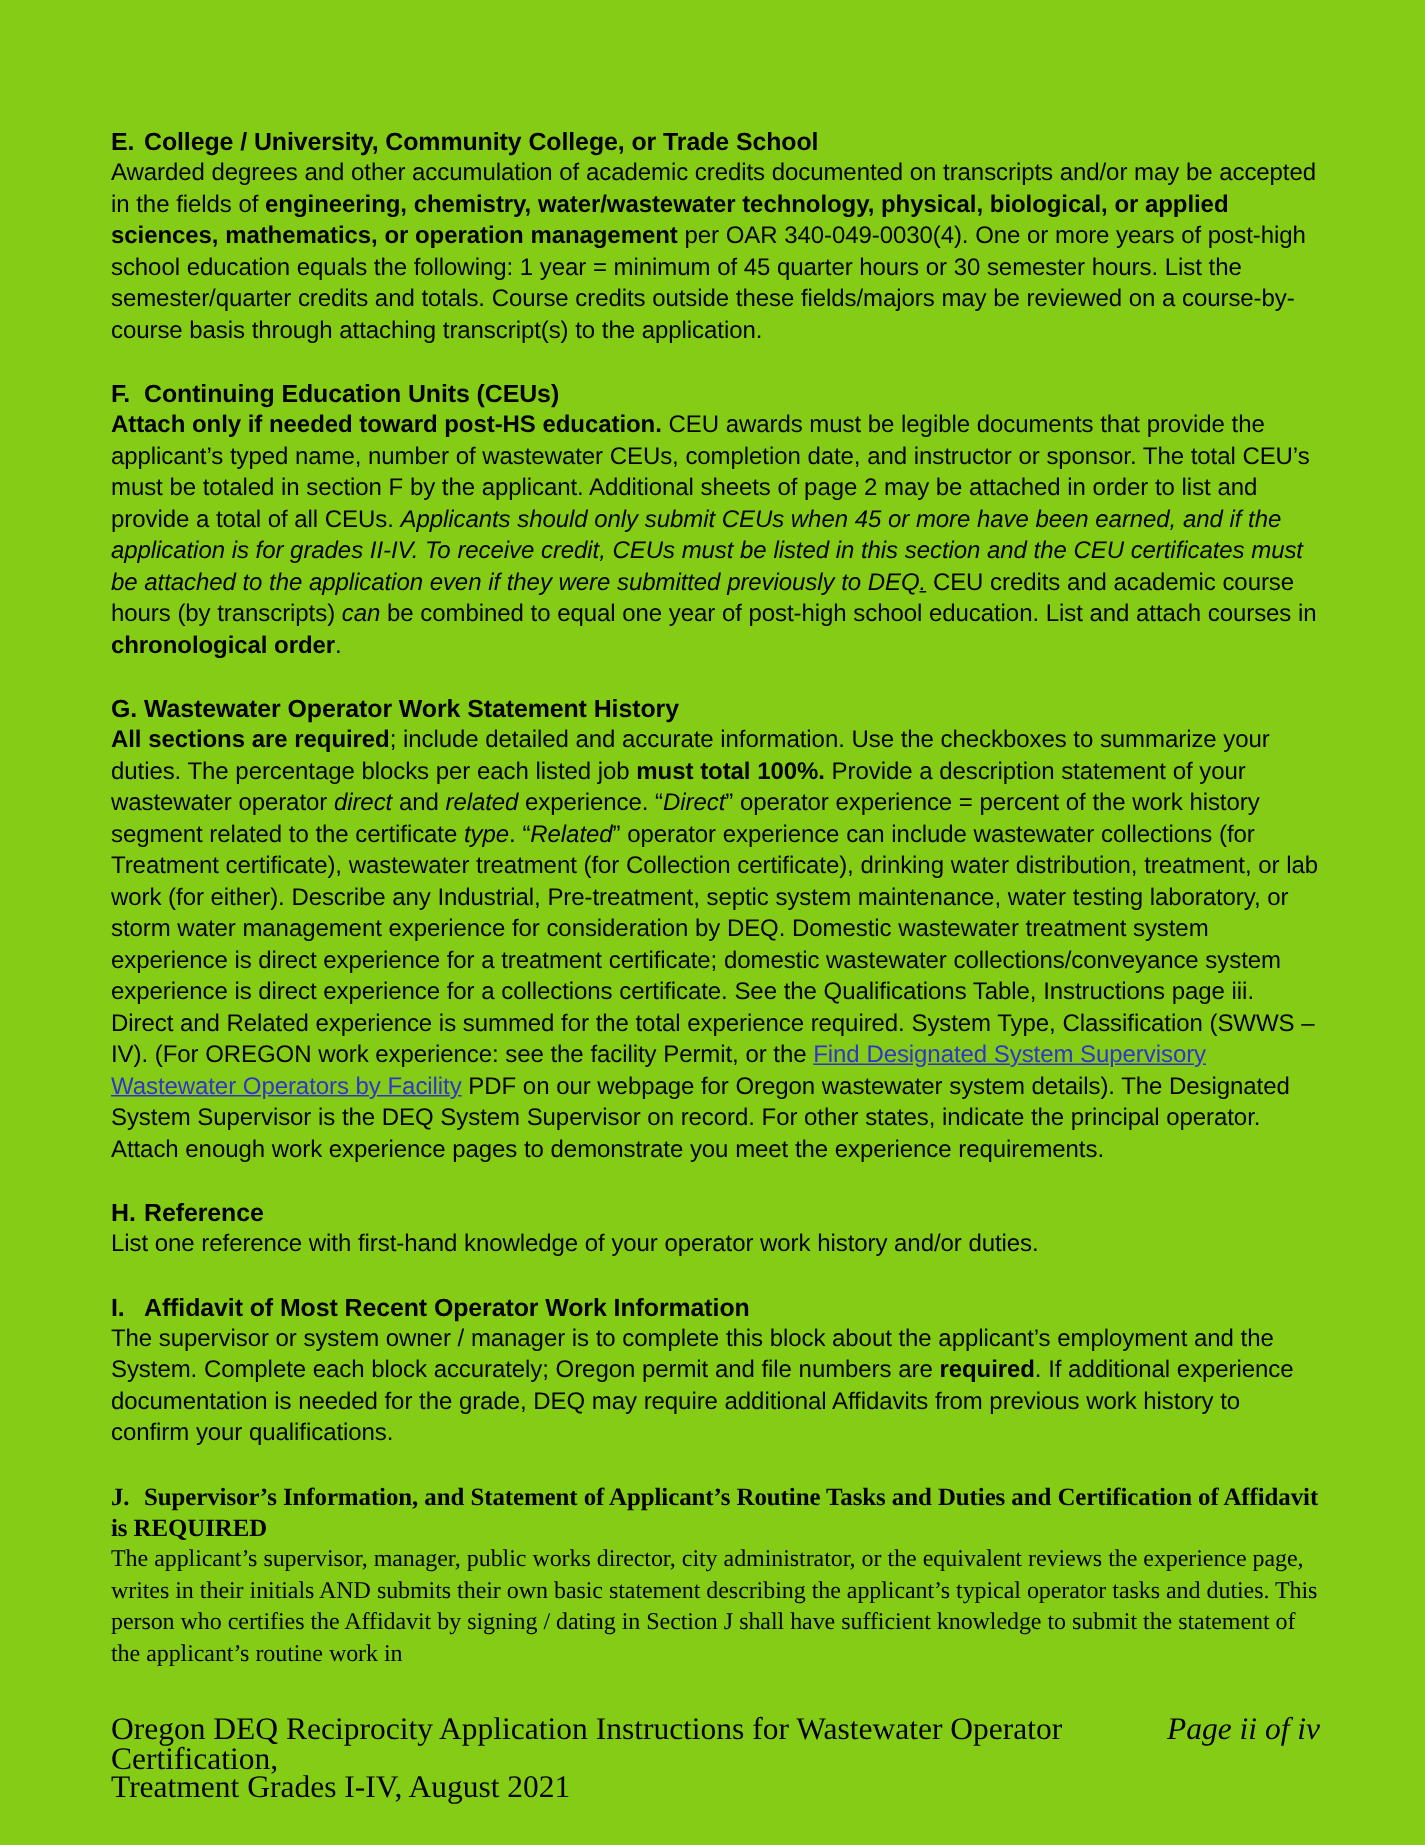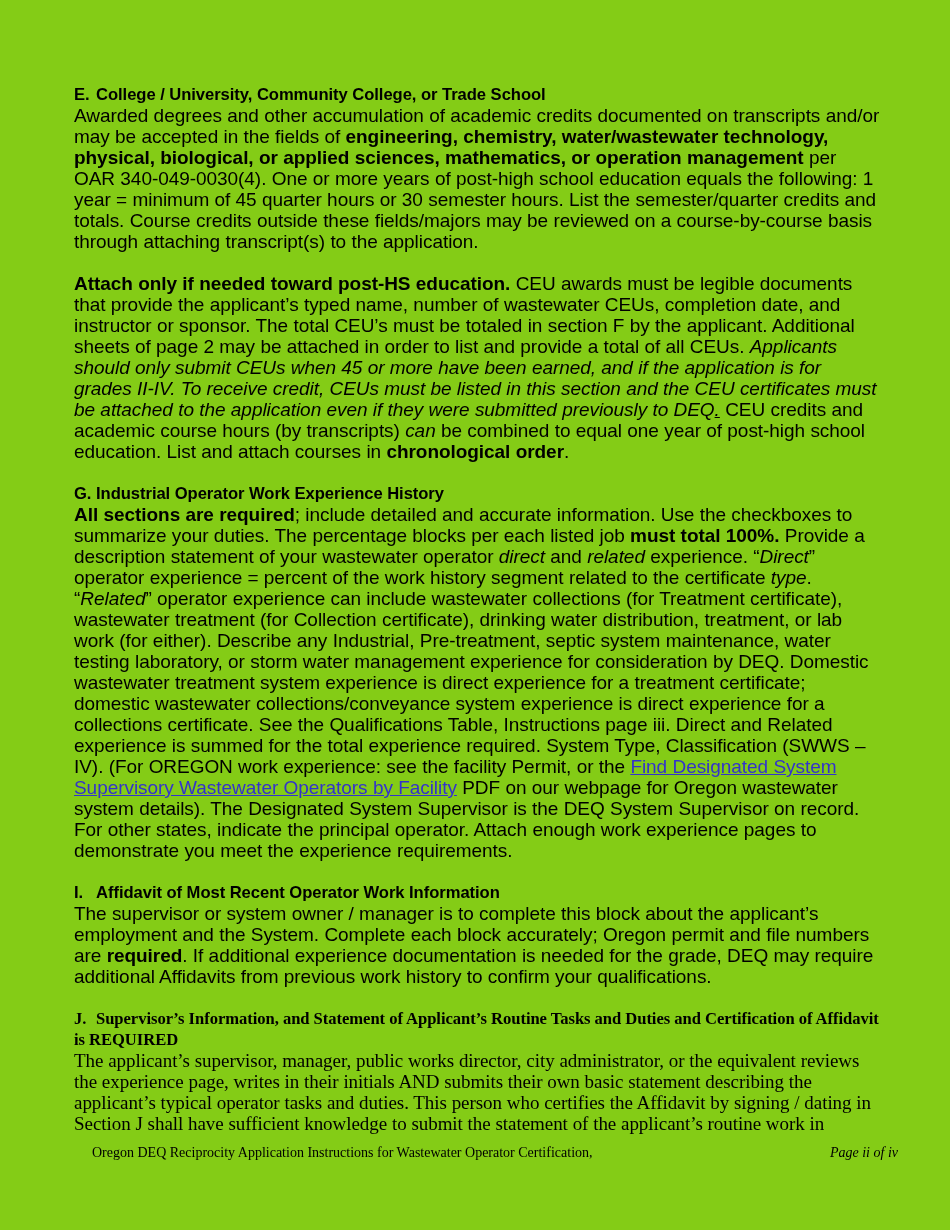--- a/index.html
+++ b/index.html
@@ -43,42 +43,42 @@
     font-size: 16.6px;
     line-height: 21px;
     margin: 0;
     letter-spacing: -0.05px;
   }
   .heading .letter {
     display: inline-block;
     min-width: 22px;
   }
   .body-text {
-    font-size: 19px;
+    font-size: 16px;
     line-height: 21px;
     margin: 0;
     text-align: left;
     letter-spacing: -0.05px;
     word-spacing: 0.1px;
   }
   b, .b { font-weight: bold; }
   i, .i { }
   .link {
     color: #3333cc;
     text-decoration: underline;
     cursor: pointer;
   }
   .uline { text-decoration: underline; }
   .footer {
     position: absolute;
-    left: 92px;
+    left: 74px;
     top: 1143px;
     width: 806px;
     font-family: "Liberation Serif", serif;
-    font-size: 14px;
+    font-size: 21px;
     line-height: 19.5px;
     color: #000000;
     display: flex;
     justify-content: space-between;
     align-items: flex-start;
   }
   .footer-left { max-width: 640px; }
   .footer-right { white-space: nowrap; padding-top: 0; font-style: italic; }
 </style>
 </head>
@@ -87,41 +87,47 @@
 <div class="page">
 
   <div class="content">
 
     <div class="section">
       <p class="heading"><span class="letter">E.</span><span>College / University, Community College, or Trade School</span></p>
       <p class="body-text"><span>Awarded degrees and other accumulation of academic credits documented on transcripts and/or may be accepted in the fields of </span><b>engineering, chemistry, water/wastewater technology, physical, biological, or applied sciences, mathematics, or operation management</b><span> per OAR 340-049-0030(4).  One or more years of post-high school education equals the following:  1 year = minimum of 45 quarter hours or 30 semester hours.  List the semester/quarter credits and totals.  Course credits outside these fields/majors may be reviewed on a course-by-course basis through attaching transcript(s) to the application.</span></p>
     </div>
 
     <div class="section">
+      <p class="heading"><span class="letter">F.</span><span>Continuing Education Units (CEUs)</span></p>
       <p class="body-text"><b>Attach only if needed toward post-HS education.</b><span>  CEU awards must be legible documents that provide the applicant’s typed name, number of wastewater CEUs, completion date, and instructor or sponsor.  The total CEU’s must be totaled in section F by the applicant.  Additional sheets of page 2 may be attached in order to list and provide a total of all CEUs.  </span><i>Applicants should only submit CEUs when 45 or more have been earned, and if the application is for grades II-IV.  To receive credit, CEUs must be listed in this section and the CEU certificates must be attached to the application even if they were submitted previously to DEQ</i><i class="uline">.</i><span>  CEU credits and academic course hours (by transcripts) </span><i>can</i><span> be combined to equal one year of post-high school education. List and attach courses in </span><b>chronological order</b><span>.</span></p>
     </div>
 
     <div class="section">
-      <p class="heading"><span class="letter">G.</span><span>Industrial Operator Work Experience History</span></p>
+      <p class="heading"><span class="letter">G.</span><span>Wastewater Operator Work Statement History</span></p>
       <p class="body-text"><b>All sections are required</b><span>; include detailed and accurate information.  Use the checkboxes to summarize your duties.  The percentage blocks per each listed job </span><b>must total 100%.</b><span>  Provide a description statement of your wastewater operator </span><i>direct</i><span> and </span><i>related</i><span> experience.  “</span><i>Direct</i><span>” operator experience = percent of the work history segment related to the certificate </span><i>type</i><span>.  “</span><i>Related</i><span>” operator experience can include wastewater collections (for Treatment certificate), wastewater treatment (for Collection certificate), drinking water distribution, treatment, or lab work (for either).  Describe any Industrial, Pre-treatment, septic system maintenance, water testing laboratory, or storm water management experience for consideration by DEQ.  Domestic wastewater treatment system experience is direct experience for a treatment certificate; domestic wastewater collections/conveyance system experience is direct experience for a collections certificate.  See the Qualifications Table, Instructions page iii.  Direct and Related experience is summed for the total experience required.  System Type, Classification (SWWS – IV). (For OREGON work experience:  see the facility Permit, or the </span><a class="link" href="#">Find Designated System Supervisory Wastewater Operators by Facility</a><span> PDF on our webpage for Oregon wastewater system details). The Designated System Supervisor is the DEQ System Supervisor on record.  For other states, indicate the principal operator.  Attach enough work experience pages to demonstrate you meet the experience requirements.</span></p>
     </div>
 
+    <div class="section">
+      <p class="heading"><span class="letter">H.</span><span>Reference</span></p>
+      <p class="body-text">List one reference with first-hand knowledge of your operator work history and/or duties.</p>
+    </div>
 
     <div class="section">
       <p class="heading"><span class="letter">I.</span><span>Affidavit of Most Recent Operator Work Information</span></p>
       <p class="body-text"><span>The supervisor or system owner / manager is to complete this block about the applicant’s employment and the System.  Complete each block accurately; Oregon permit and file numbers are </span><b>required</b><span>.  If additional experience documentation is needed for the grade, DEQ may require additional Affidavits from previous work history to confirm your qualifications.</span></p>
     </div>
 
     <div class="section">
       <p class="heading"><span class="letter">J.</span><span>Supervisor’s Information, and Statement of Applicant’s Routine Tasks and Duties and Certification of Affidavit is REQUIRED</span></p>
       <p class="body-text">The applicant’s supervisor, manager, public works director, city administrator, or the equivalent reviews the experience page, writes in their initials AND submits their own basic statement describing the applicant’s typical operator tasks and duties.  This person who certifies the Affidavit by signing / dating in Section J shall have sufficient knowledge to submit the statement of the applicant’s routine work in</p>
     </div>
 
   </div>
 
   <div class="footer">
     <div class="footer-left">
       <div>Oregon DEQ Reciprocity Application Instructions for Wastewater Operator Certification,</div>
+      <div>Treatment Grades I-IV, August 2021</div>
     </div>
     <div class="footer-right">Page ii of iv</div>
   </div>
 
 </div>
 
 </body></html>

